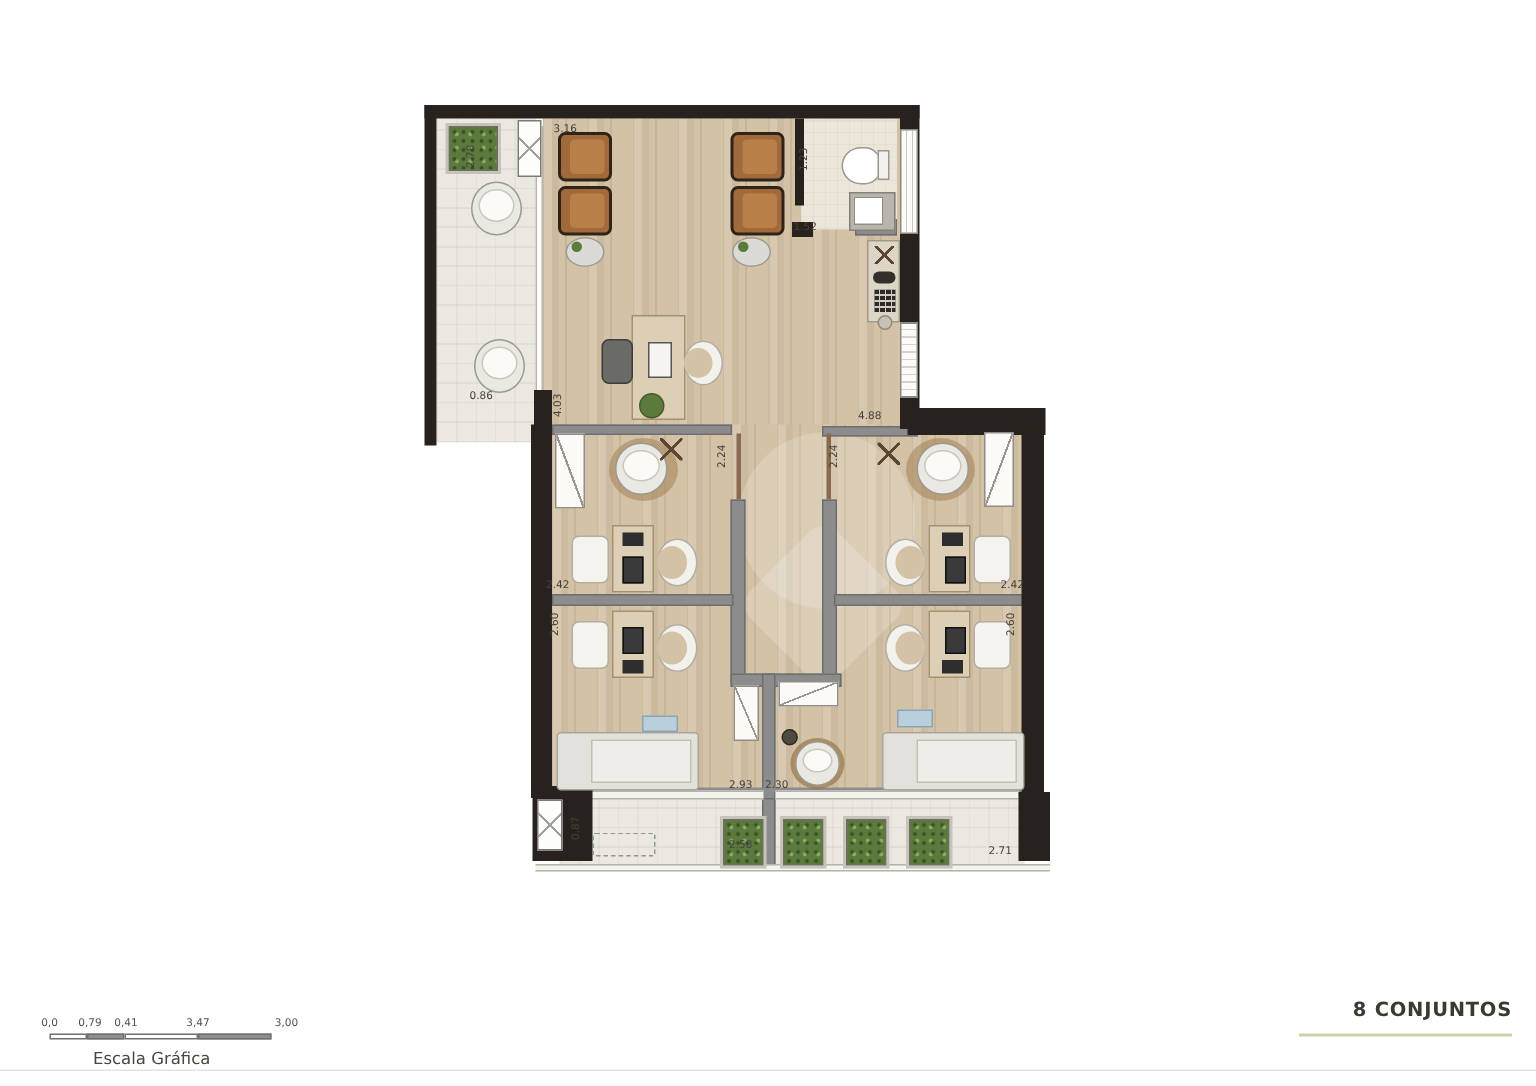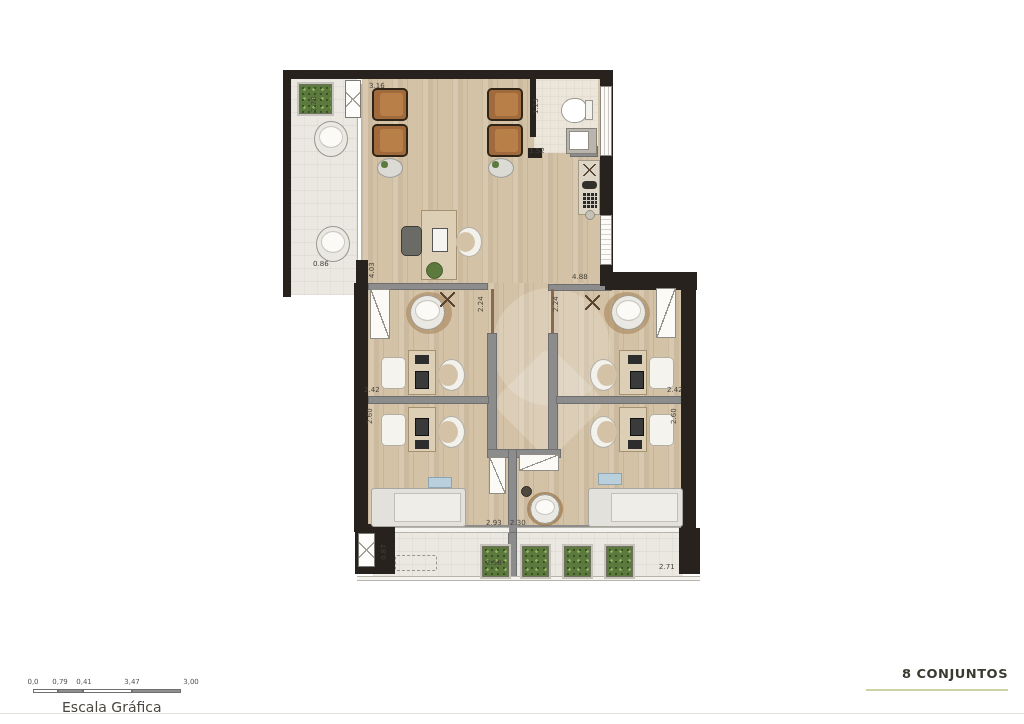--- a/index.html
+++ b/index.html
@@ -61,21 +61,21 @@
   .lbl{position:absolute;font-size:7px;color:#44403a;white-space:nowrap;line-height:1;}
   .lblv{position:absolute;font-size:7px;color:#44403a;white-space:nowrap;line-height:1;
         transform:rotate(-90deg);transform-origin:0 0;}
   .wm{background:rgba(255,255,255,0.18);}
   
   .title{position:absolute;left:860px;top:666px;width:148px;text-align:right;
          font-size:13px;font-weight:bold;letter-spacing:0.5px;color:#3a3a31;}
   .title-line{position:absolute;left:866px;top:689px;width:142px;height:2px;background:#c9d3a5;}
   .tick{position:absolute;top:678px;font-size:7px;color:#55524c;transform:translateX(-50%);}
   .seg{position:absolute;top:689px;height:4px;border:1px solid #6f6f6f;box-sizing:border-box;}
-  .scale-cap{position:absolute;left:62px;top:699px;font-size:14px;color:#4a473f;}
+  .scale-cap{position:absolute;left:62px;top:699px;font-size:11px;color:#4a473f;}
 </style>
 </head>
 <body>
 
 <div class="sheet">
 
   <div class="abs tile" style="left:291px;top:79px;width:66px;height:216px;"></div>
   <div class="abs wood" style="left:362px;top:79px;width:240px;height:206px;"></div>
   <div class="abs wood" style="left:368px;top:283px;width:318px;height:249px;"></div>
   <div class="abs bath" style="left:534px;top:79px;width:64px;height:74px;"></div>

